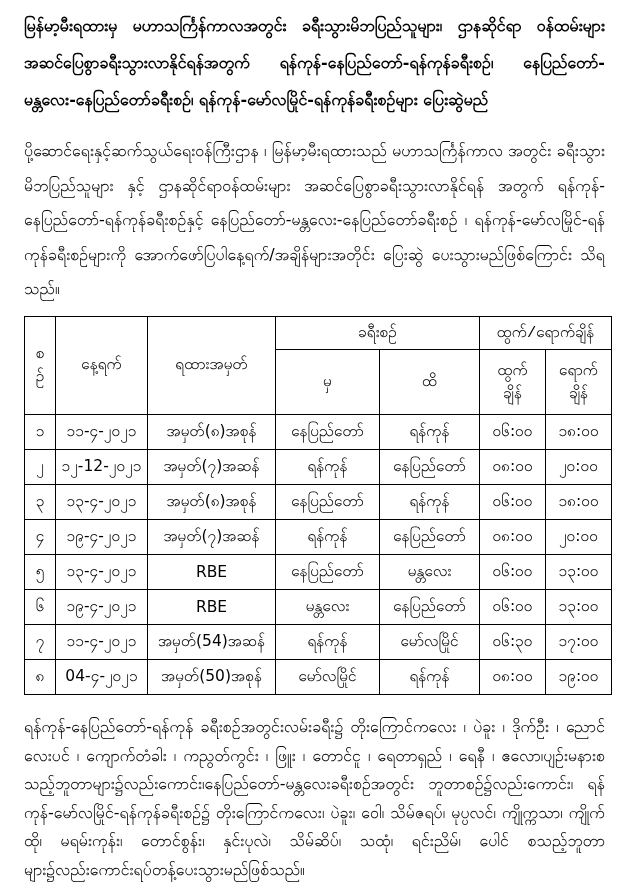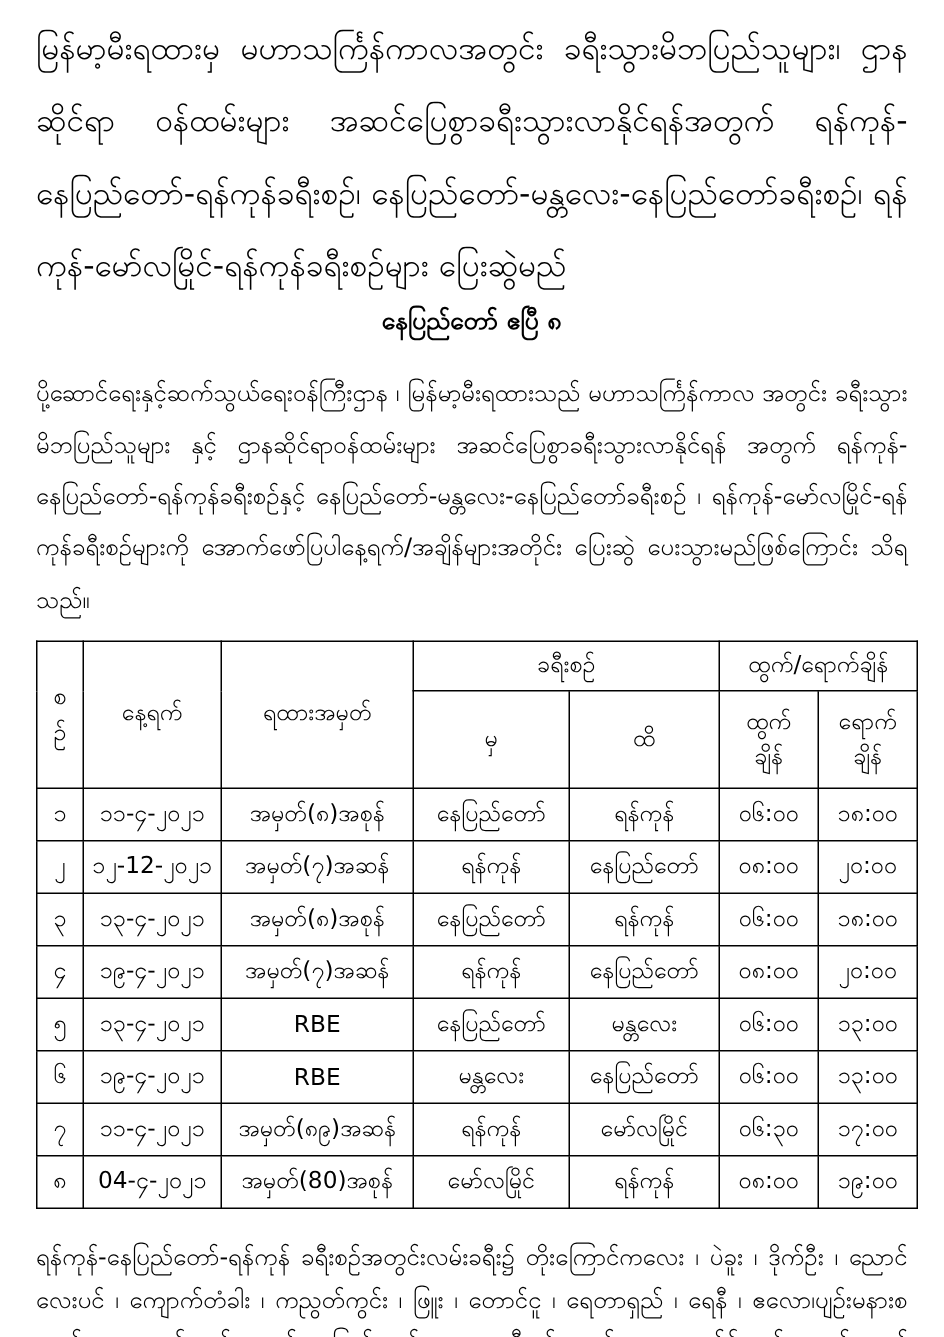--- a/index.html
+++ b/index.html
@@ -10,22 +10,22 @@
     font-family: "DejaVu Sans", sans-serif;
   }
   .page {
     width: 629px;
     min-height: 891px;
     box-sizing: border-box;
     padding: 8px 24px 14px 24px;
     background: #ffffff;
   }
   .headline {
-    font-weight: normal;
-    font-size: 21px;
+    font-weight: bold;
+    font-size: 16px;
     line-height: 2.3;
     text-align: justify;
     margin: 0 0 2px 0;
   }
   .dateline {
     font-weight: bold;
     font-size: 16.5px;
     text-align: center;
     margin: 2px 0 18px 0;
   }
@@ -48,40 +48,39 @@
   table.schedule th,
   table.schedule td {
     border: 1.6px solid #000000;
     text-align: center;
     vertical-align: middle;
     font-weight: normal;
     font-size: 15.5px;
     padding: 2px 2px;
     overflow: hidden;
   }
-  table.schedule thead tr.h1 th { height: 28px; }
+  table.schedule thead tr.h1 th { height: 28px; font-family: Liberation Mono, monospace; }
   table.schedule thead tr.h2 th { height: 60px; }
   table.schedule tbody td { height: 30px; }
   .stack span { display: block; line-height: 1.5; }
   col.c-no    { width: 31px;  }
   col.c-date  { width: 92px;  }
   col.c-train { width: 128px; }
   col.c-from  { width: 104px; }
   col.c-to    { width: 100px; }
   col.c-dep   { width: 66px;  }
   col.c-arr   { width: 66px;  }
 </style>
 </head>
 <body>
 
 <div class="page">
 
   <p class="headline">မြန်မာ့မီးရထားမှ မဟာသင်္ကြန်ကာလအတွင်း ခရီးသွားမိဘပြည်သူများ၊ ဌာနဆိုင်ရာ ဝန်ထမ်းများ အဆင်ပြေစွာခရီးသွားလာနိုင်ရန်အတွက် ရန်ကုန်-နေပြည်တော်-ရန်ကုန်ခရီးစဉ်၊ နေပြည်တော်-မန္တလေး-နေပြည်တော်ခရီးစဉ်၊ ရန်ကုန်-မော်လမြိုင်-ရန်ကုန်ခရီးစဉ်များ ပြေးဆွဲမည်</p>
 
-  <p class="dateline">နေပြည်တော် ဧပြီ ၈</p>
 
   <p class="para">ပို့ဆောင်ရေးနှင့်ဆက်သွယ်ရေးဝန်ကြီးဌာန ၊ မြန်မာ့မီးရထားသည် မဟာသင်္ကြန်ကာလ အတွင်း ခရီးသွားမိဘပြည်သူများ နှင့် ဌာနဆိုင်ရာဝန်ထမ်းများ အဆင်ပြေစွာခရီးသွားလာနိုင်ရန် အတွက် ရန်ကုန်-နေပြည်တော်-ရန်ကုန်ခရီးစဉ်နှင့် နေပြည်တော်-မန္တလေး-နေပြည်တော်ခရီးစဉ် ၊ ရန်ကုန်-မော်လမြိုင်-ရန်ကုန်ခရီးစဉ်များကို အောက်ဖော်ပြပါနေ့ရက်/အချိန်များအတိုင်း ပြေးဆွဲ ပေးသွားမည်ဖြစ်ကြောင်း သိရသည်။</p>
 
   <table class="schedule">
     <colgroup>
       <col class="c-no">
         <col class="c-date">
         <col class="c-train">
       <col class="c-from">
         <col class="c-to">
@@ -163,30 +162,30 @@
           <td>၁၉-၄-၂၀၂၁</td>
           <td>RBE</td>
           <td>မန္တလေး</td>
           <td>နေပြည်တော်</td>
           <td>၀၆:၀၀</td>
           <td>၁၃:၀၀</td>
         </tr>
         <tr>
           <td>၇</td>
           <td>၁၁-၄-၂၀၂၁</td>
-          <td>အမှတ်(၈၉)အဆန်</td>
+          <td>အမှတ်(54)အဆန်</td>
           <td>ရန်ကုန်</td>
           <td>မော်လမြိုင်</td>
           <td>၀၆:၃၀</td>
           <td>၁၇:၀၀</td>
         </tr>
         <tr>
           <td>၈</td>
           <td>04-၄-၂၀၂၁</td>
-          <td>အမှတ်(80)အစုန်</td>
+          <td>အမှတ်(50)အစုန်</td>
           <td>မော်လမြိုင်</td>
           <td>ရန်ကုန်</td>
           <td>၀၈:၀၀</td>
           <td>၁၉:၀၀</td>
         </tr>
     </tbody>
   </table>
 
   <p class="para closing">ရန်ကုန်-နေပြည်တော်-ရန်ကုန် ခရီးစဉ်အတွင်းလမ်းခရီး၌ တိုးကြောင်ကလေး ၊ ပဲခူး ၊ ဒိုက်ဦး ၊ ညောင်လေးပင် ၊ ကျောက်တံခါး ၊ ကညွတ်ကွင်း ၊ ဖြူး ၊ တောင်ငူ ၊ ရေတာရှည် ၊ ရေနီ ၊ ဧလော၊ပျဉ်းမနားစသည့်ဘူတာများ၌လည်းကောင်း၊နေပြည်တော်-မန္တလေးခရီးစဉ်အတွင်း ဘူတာစဉ်၌လည်းကောင်း၊ ရန်ကုန်-မော်လမြိုင်-ရန်ကုန်ခရီးစဉ်၌ တိုးကြောင်ကလေး၊ ပဲခူး၊ ဝေါ၊ သိမ်ဇရပ်၊ မုပ္ပလင်၊ ကျိုက္ကသာ၊ ကျိုက်ထို၊ မရမ်းကုန်း၊ တောင်စွန်း၊ နှင်းပုလဲ၊ သိမ်ဆိပ်၊ သထုံ၊ ရင်းညိမ်၊ ပေါင် စသည့်ဘူတာများ၌လည်းကောင်းရပ်တန့်ပေးသွားမည်ဖြစ်သည်။</p>
 

